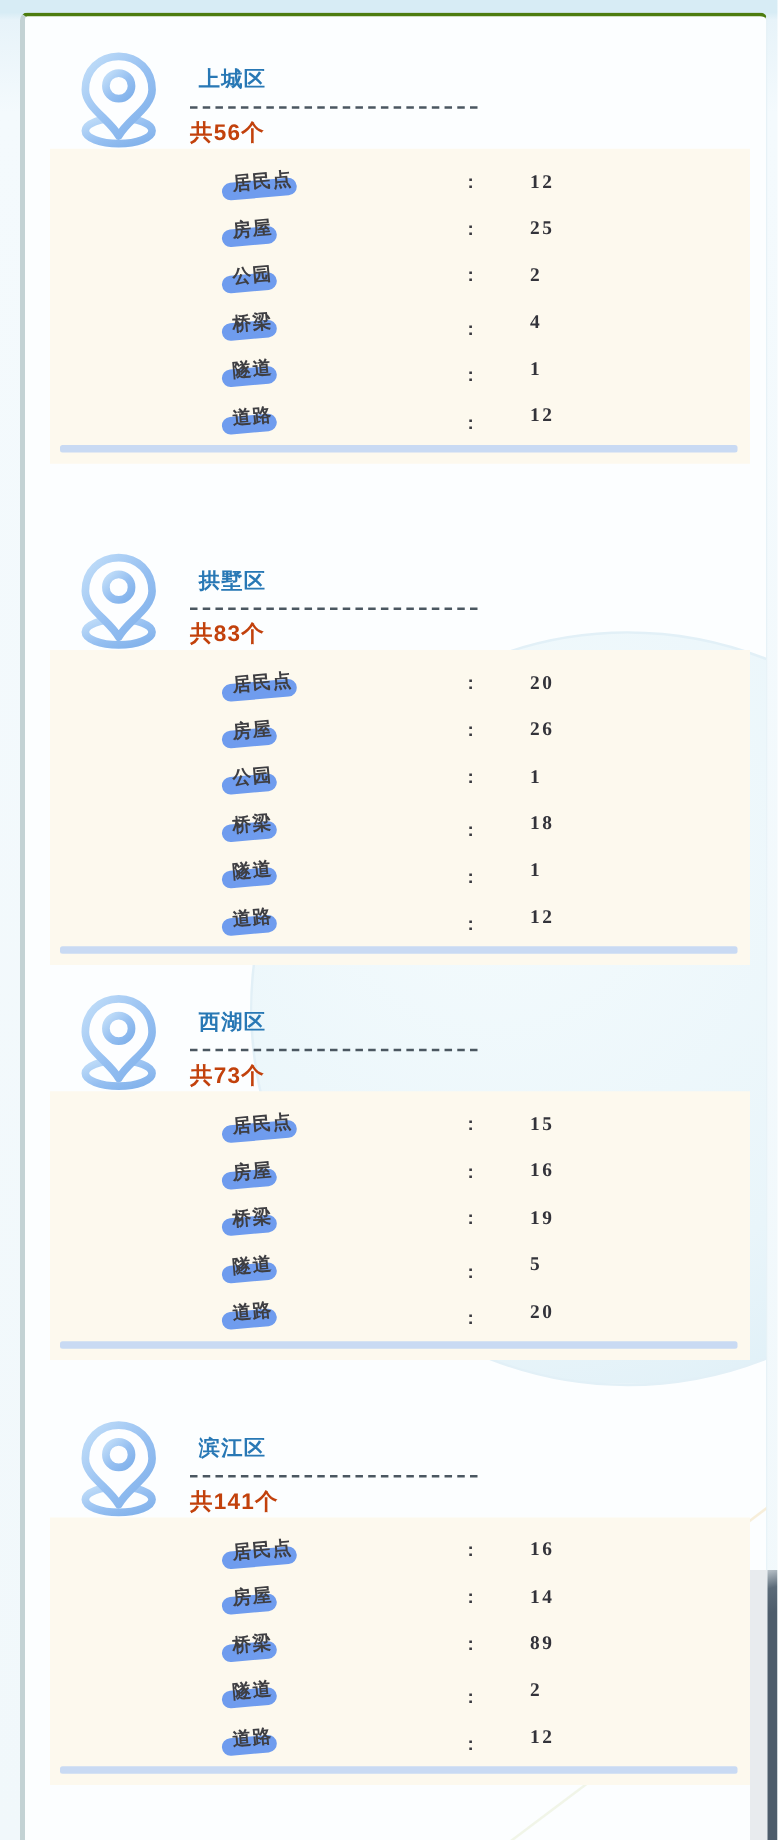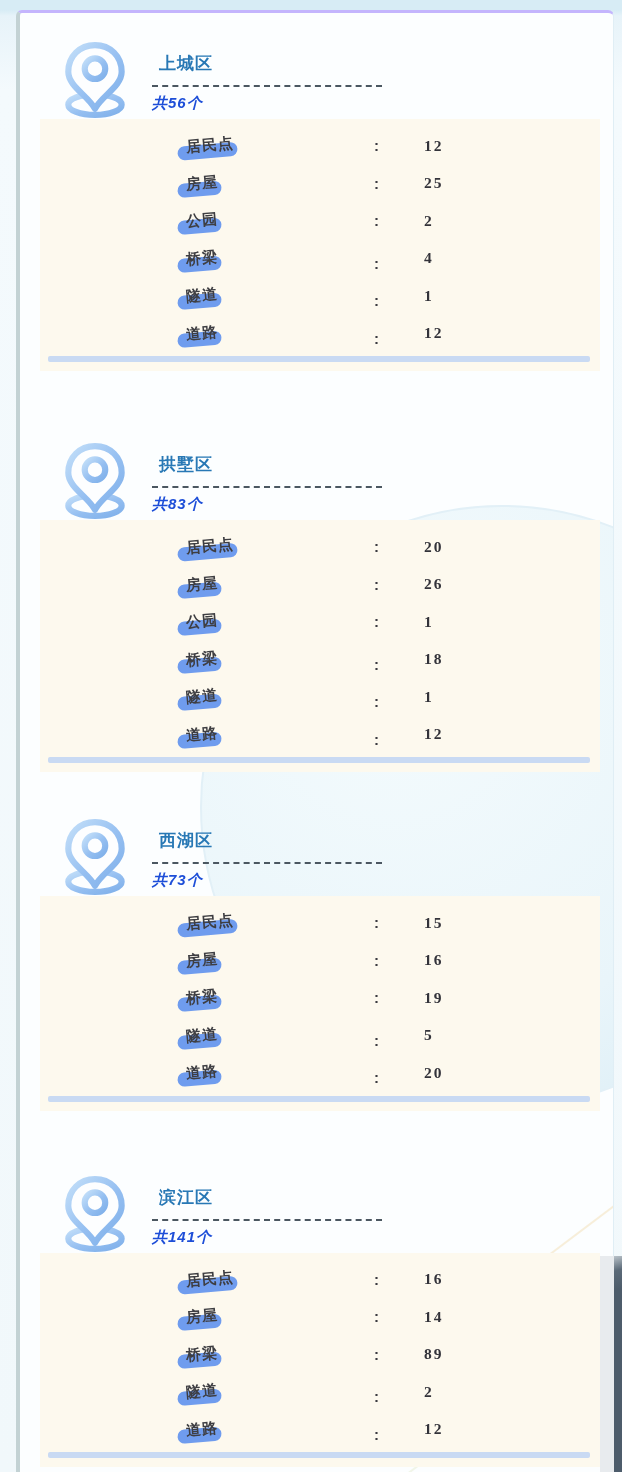--- a/index.html
+++ b/index.html
@@ -5,21 +5,21 @@
   html,body{margin:0;padding:0;}
   body{
     width:622px;height:1472px;position:relative;overflow:hidden;
     font-family:"Liberation Sans","DejaVu Sans",sans-serif;
     background:linear-gradient(180deg,#d7ecf5 0px,#d7ecf5 10px,#e7f3f9 16px,#f4fafd 90px,#f1f8fb 100%);
   }
   
   .card{
     position:absolute;left:16px;top:10px;width:598px;height:1462px;
     background:#fcfeff;
-    border-top:3px solid #c4b5fd;border-left:4px solid #c3d2d4;border-right:1px solid #e0eef5;
+    border-top:3px solid #4d7c0f;border-left:4px solid #c3d2d4;border-right:1px solid #e0eef5;
     border-radius:6px 6px 0 0;
     box-sizing:border-box;overflow:hidden;
   }
   
   .bg-circle{
     position:absolute;left:180px;top:492px;width:600px;height:600px;border-radius:50%;
     background:radial-gradient(circle at 32% 30%,#f4fbfd 0%,#e9f5fa 62%,#d9ecf5 96%);
     border:2px solid #e2f0f7;
   }
   .diag-line{
@@ -30,36 +30,36 @@
     position:absolute;left:300px;top:1390px;width:360px;height:0;
     border-top:2px solid #eef3e2;transform:rotate(-37deg);opacity:.8;
   }
   
   .section{position:relative;}
   .head{display:flex;align-items:flex-start;}
   .pin{width:72px;height:78px;margin-left:40px;flex:0 0 auto;}
   .head-text{margin-left:20px;padding-top:11px;width:230px;}
   .title{font-size:17px;font-weight:700;color:#2878b5;letter-spacing:1px;padding-left:7px;}
   .dash{border-top:2px dashed #4b5761;margin-top:10px;height:0;}
-  .total{margin-top:7px;font-size:15px;font-weight:700;color:#1d4ed8;letter-spacing:1px;font-style:italic;}
+  .total{margin-top:7px;font-size:18px;font-weight:700;color:#c2410c;letter-spacing:1px;}
   
   .panel{
     position:relative;margin-left:20px;width:560px;
     background:#fdf9ee;padding:8px 0 9px 0;box-sizing:border-box;
   }
   .row{height:37.5px;position:relative;display:flex;align-items:center;}
   .lblwrap{margin-left:146px;position:relative;display:inline-block;transform:rotate(-5deg);}
   .pill{position:absolute;left:-9px;right:-3px;bottom:-3px;height:14px;background:#6f9cee;border-radius:9px;z-index:0;}
   .lbltxt{position:relative;z-index:1;font-size:15px;font-weight:700;color:#3e3e42;letter-spacing:1px;}
   .colon{position:absolute;left:334px;font-size:15px;font-weight:700;color:#3a3a40;}
   .row:nth-child(n+4) .colon{transform:translateY(5px);}
   .val{position:absolute;left:384px;font-size:15.5px;font-weight:700;color:#33333a;letter-spacing:2px;font-family:Liberation Serif, serif;}
   .bar{height:6px;margin:4px 10px 0 8px;background:#c9daf3;border-radius:2px;}
   
-  .pt1{padding-top:28px;} .pt2{padding-top:31px;margin-top:40px;} .pt3{padding-top:46px;} .pt4{padding-top:48px;margin-top:16px;}
+  .pt1{padding-top:28px;} .pt2{padding-top:31px;margin-top:40px;} .pt3{padding-top:23px;} .pt4{padding-top:48px;}
   
   .scroll-track{position:absolute;left:600px;top:1256px;width:14px;height:216px;background:#e8ebee;z-index:9;}
   .scroll-thumb{
     position:absolute;left:614px;top:1256px;width:8px;height:216px;z-index:10;
     background:linear-gradient(165deg,#b9c2c9 0%,#5b6a78 7%,#4d5c6b 16%,#4d5c6b 100%);
   }
   svg{display:block;}
 </style>
 </head>
 <body>

